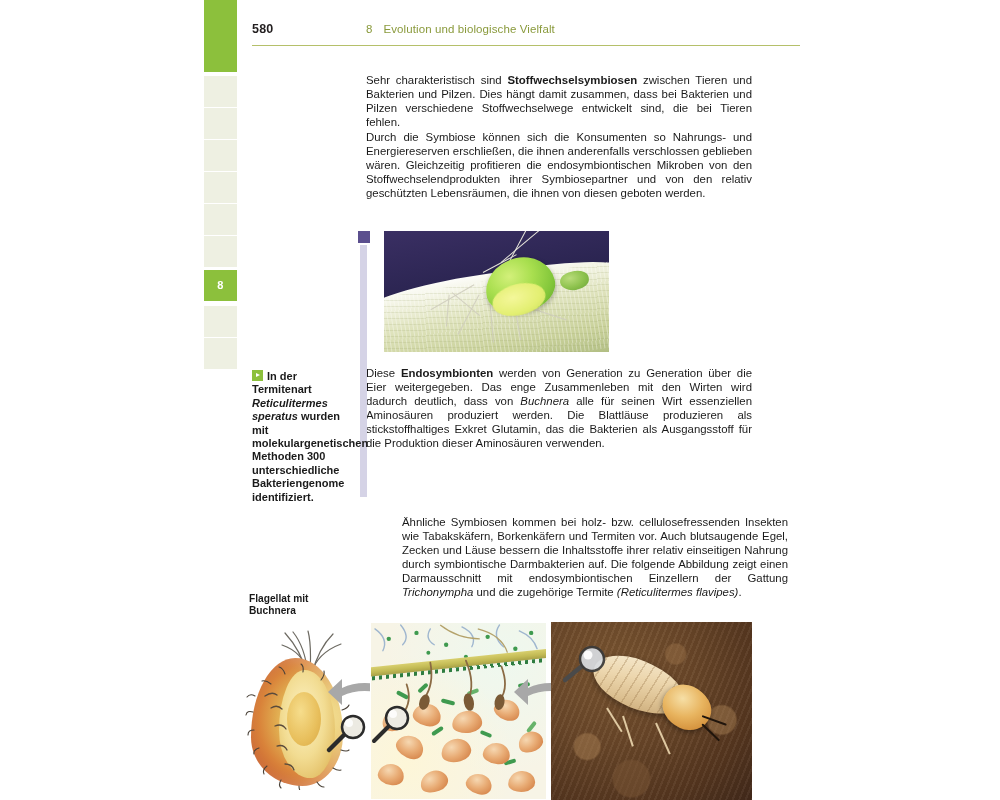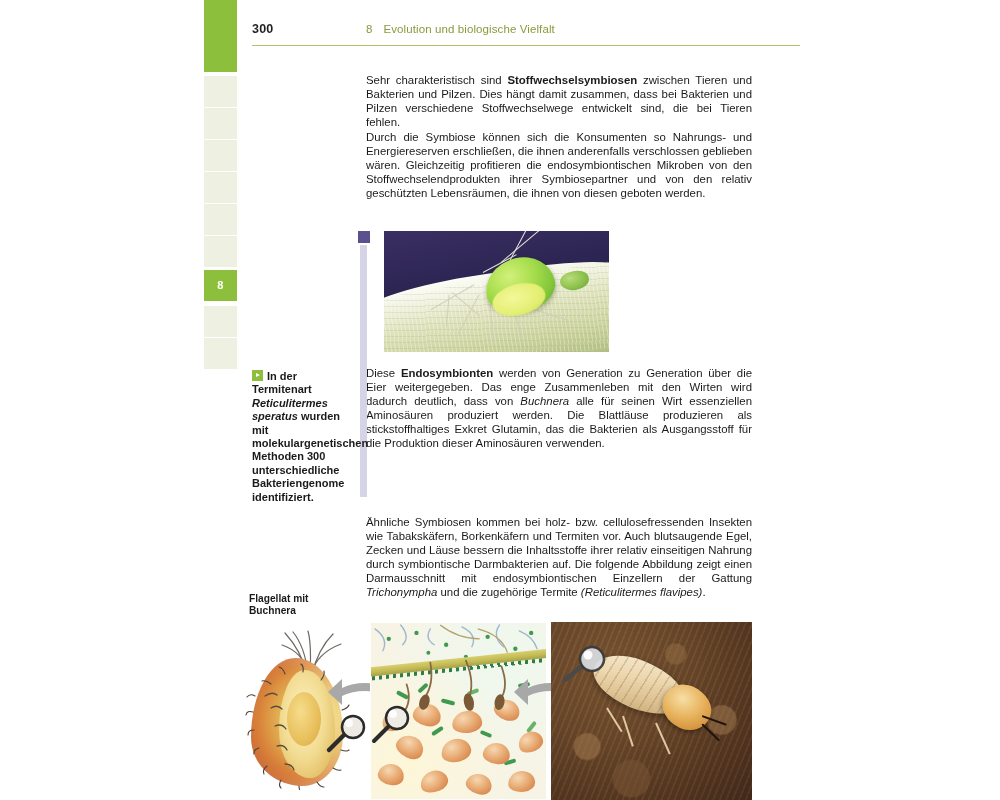--- a/index.html
+++ b/index.html
@@ -56,21 +56,21 @@
     color: #1a1a1a; text-align: justify;
     -webkit-hyphens: manual; hyphens: manual;
   }
   .body-col b { font-weight: bold; }
   .body-col i { font-style: italic; }
 
   #para-1 { top: 73px; }
   #para-2 { top: 130px; }
   #para-3 { top: 366px; }
   #para-4 { top: 443px; }
-  #para-5 { top: 515px; }
+  #para-5 { top: 515px; margin-left: 36px; }
 
   
   #accent-bar {
     position: absolute; left: 360px; top: 245px;
     width: 7px; height: 252px; background: #d5d3e6;
   }
   #accent-square {
     position: absolute; left: 358px; top: 231px;
     width: 12px; height: 12px; background: #5b4f8e;
   }
@@ -275,21 +275,21 @@
     <div class="rail-block" style="top:204px"></div>
     <div class="rail-block" style="top:236px"></div>
     <div class="rail-block filled" style="top:270px">
       <div class="rail-num">8</div>
     </div>
     <div class="rail-block" style="top:306px"></div>
     <div class="rail-block" style="top:338px"></div>
   </div>
 
   <div id="header">
-    <div id="folio">300</div>
+    <div id="folio">580</div>
     <div id="running-head">
       <span class="chap-no">8</span><span>Evolution und biologische Vielfalt</span>
     </div>
   </div>
   <div id="header-rule"></div>
 
   <div class="body-col" id="para-2">Durch die Symbiose können sich die Konsumenten so Nahrungs- und Energiereserven erschließen, die ihnen anderenfalls verschlossen geblieben wären. Gleichzeitig profitieren die endosymbiontischen Mikroben von den Stoffwechselendprodukten ihrer Symbiosepartner und von den relativ geschützten Lebensräumen, die ihnen von diesen geboten werden.</div>
   <div class="body-col" id="para-1">Sehr charakteristisch sind <b>Stoffwechselsymbiosen</b> zwischen Tieren und Bakterien und Pilzen. Dies hängt damit zusammen, dass bei Bakterien und Pilzen verschiedene Stoffwechselwege entwickelt sind, die bei Tieren fehlen.</div>
   <div class="body-col" id="para-3">Diese <b>Endosymbionten</b> werden von Generation zu Generation über die Eier weitergegeben. Das enge Zusammenleben mit den Wirten wird dadurch deutlich, dass von <i>Buchnera</i> alle für seinen Wirt essenziellen Aminosäuren produziert werden. Die Blattläuse produzieren als stickstoffhaltiges Exkret Glutamin, das die Bakterien als Ausgangsstoff für die Produktion dieser Aminosäuren verwenden.</div>
   <div class="body-col" id="para-5">Ähnliche Symbiosen kommen bei holz- bzw. cellulosefressenden Insekten wie Tabakskäfern, Borkenkäfern und Termiten vor. Auch blutsaugende Egel, Zecken und Läuse bessern die Inhaltsstoffe ihrer relativ einseitigen Nahrung durch symbiontische Darmbakterien auf. Die folgende Abbildung zeigt einen Darmausschnitt mit endosymbiontischen Einzellern der Gattung <i>Trichonympha</i> und die zugehörige Termite <i>(Reticulitermes flavipes)</i>.</div>

